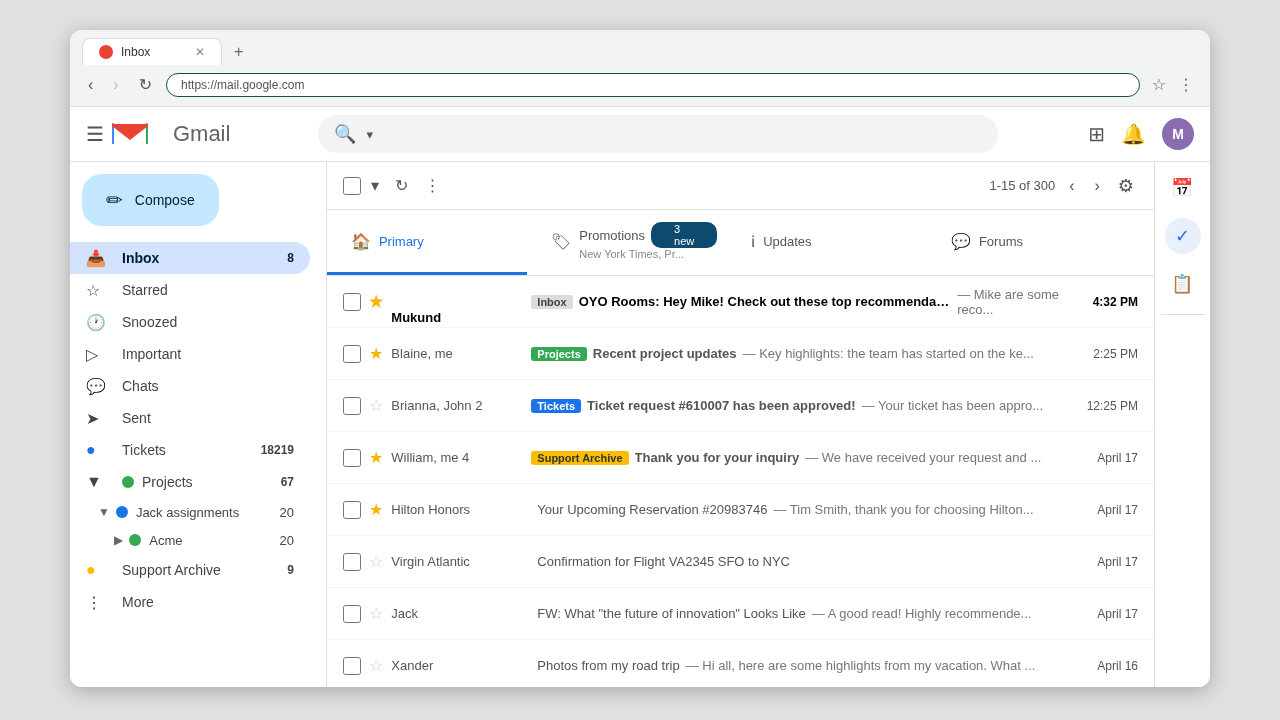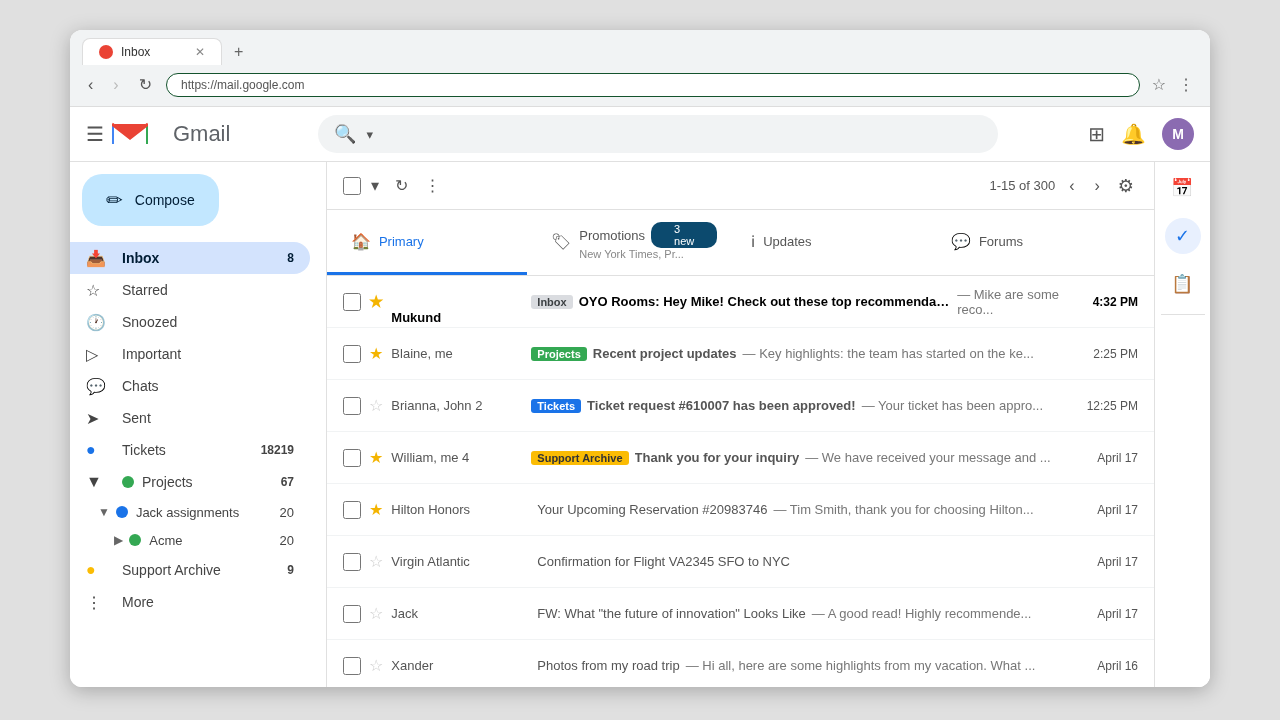--- a/index.html
+++ b/index.html
@@ -488,21 +488,21 @@
 
           <div class="email-row read">
             <input type="checkbox" class="email-checkbox" style="">
             <span class="email-star">★</span>
             <span class="email-sender">William, me 4</span>
             <div class="email-labels">
               <span class="email-label label-support">Support Archive</span>
             </div>
             <div class="email-subject-area">
               <span class="email-subject" style="font-weight:600;">Thank you for your inquiry</span>
-              <span class="email-preview">— We have received your message and ...</span>
+              <span class="email-preview">— We have received your request and ...</span>
             </div>
             <span class="email-time">April 17</span>
           </div>
 
           <div class="email-row read">
             <input type="checkbox" class="email-checkbox" style="">
             <span class="email-star">★</span>
             <span class="email-sender">Hilton Honors</span>
             <div class="email-labels"></div>
             <div class="email-subject-area">

